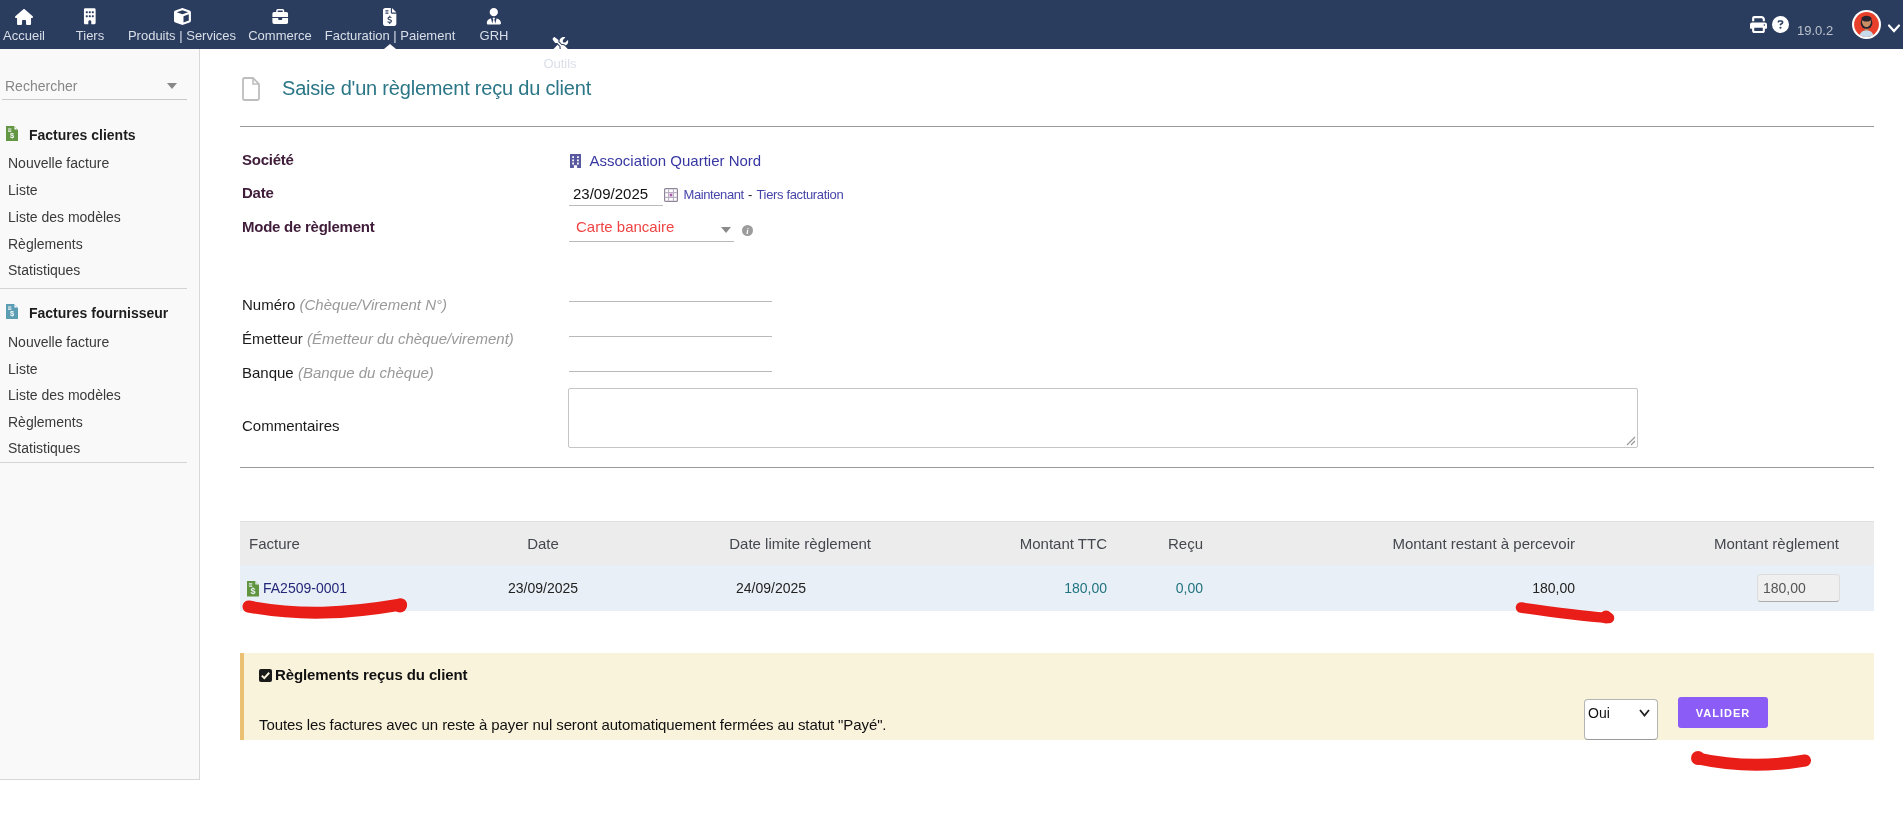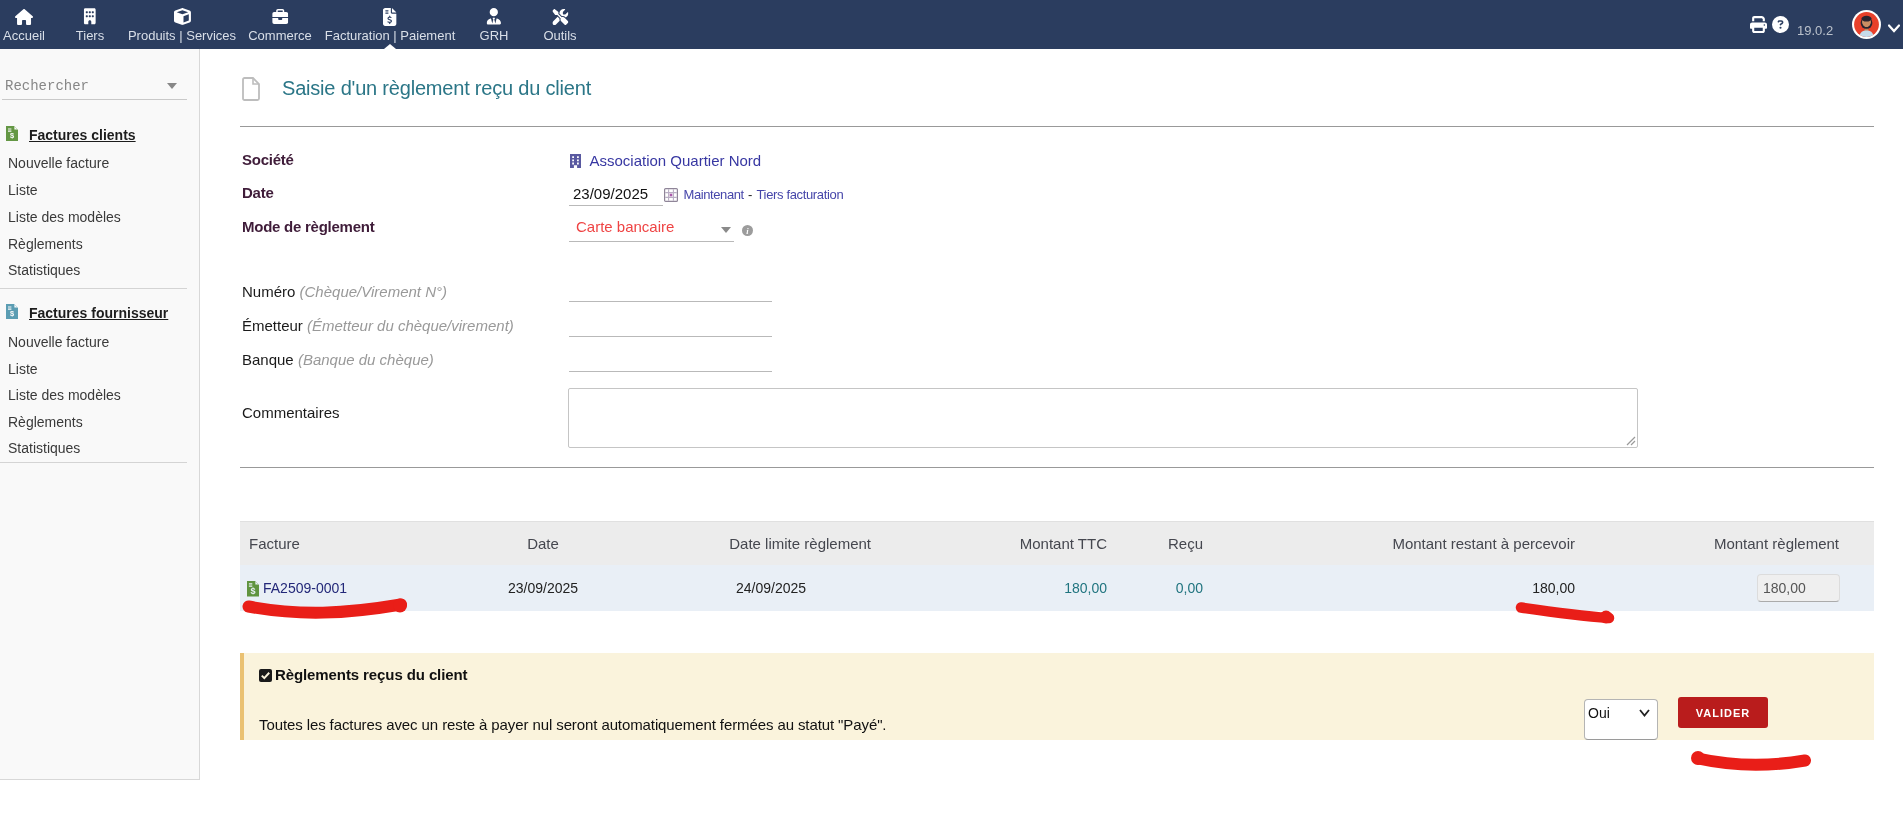--- a/index.html
+++ b/index.html
@@ -11,46 +11,46 @@
 
 #navbar { position:absolute; left:0; top:0; width:1903px; height:49px; background:#2b3d5f; }
 .navitem { position:absolute; top:0; height:49px; text-align:center; transform:translateX(-50%); color:#d9dfe8; font-size:13px; white-space:nowrap; }
 .navitem .nicon { display:block; margin:8px auto 3px; height:17px; }
 .navitem .nlabel { display:block; line-height:15px; }
 #navcaret { position:absolute; left:384px; top:44px; width:0; height:0; border-left:6px solid transparent; border-right:6px solid transparent; border-bottom:5px solid #ffffff; }
 .nrright { position:absolute; top:0; height:49px; }
 
 
 #sidebar { position:absolute; left:0; top:49px; width:200px; height:731px; background:#f9f9f9; border-right:1px solid #d8d8d8; border-bottom:1px solid #d8d8d8; }
-#search { position:absolute; left:2px; top:74px; width:185px; height:26px; border-bottom:1px solid #c9c9c9; color:#878787; font-size:14px;font-family:Liberation Mono, monospace; }
+#search { position:absolute; left:2px; top:74px; width:185px; height:26px; border-bottom:1px solid #c9c9c9; color:#878787; font-size:14px; }
 #search .stext { position:absolute; left:3px; top:4px; }
 #search .scaret { position:absolute; right:10px; top:9px; width:0; height:0; border-left:5px solid transparent; border-right:5px solid transparent; border-top:6px solid #888; }
 .menusec { position:absolute; left:0; width:200px; }
-.sectitle { font-size:14px; font-weight:bold; color:#1d1d1d; position:absolute; left:29px; top:0;text-decoration:underline; }
+.sectitle { font-size:14px; font-weight:bold; color:#1d1d1d; position:absolute; left:29px; top:0; }
 .secicon { position:absolute; left:6px; top:-1px; }
 .mitem { position:absolute; left:8px; font-size:14px; color:#3a3a3a; white-space:nowrap; }
 .sep { position:absolute; left:0; width:187px; border-top:1px solid #d4d4d4; }
 #title { position:absolute; left:282px; top:77px; font-size:20px; letter-spacing:-0.2px; color:#2b7687; }
 .hr { position:absolute; left:240px; width:1634px; border-top:1px solid #999; }
 .flabel { position:absolute; left:242px; font-size:15px; font-weight:bold; letter-spacing:-0.25px; color:#3f1c39; white-space:nowrap; }
-.flabel2 { position:absolute; left:242px; font-size:15px; color:#1a1a1a; white-space:nowrap; }
+.flabel2 { position:absolute; left:242px; font-size:15px; color:#1a1a1a; white-space:nowrap;margin-top:13px; }
 .fhint { font-weight:normal; font-style:italic; color:#999; }
 .ulinput { position:absolute; border-bottom:1px solid #b9b9b9; }
 .link { color:#4646aa; text-decoration:none; }
 
 
 #thead { position:absolute; left:240px; top:521px; width:1634px; height:44px; background:#ececec; border-top:1px solid #e0e0e0; }
 #trow { position:absolute; left:240px; top:565px; width:1634px; height:46px; background:#e9eff6; }
 .th { position:absolute; font-size:15px; color:#45474f; top:13px; white-space:nowrap; }
 .td { position:absolute; font-size:14px; color:#222; top:15px; white-space:nowrap; }
 
 
 #ybox { position:absolute; left:240px; top:653px; width:1634px; height:87px; background:#faf3dc; border-left:4px solid #eac172; }
 
-.vbtn { position:absolute; left:1678px; top:697px; width:90px; height:31px; background:#b91c1c; border:none; border-radius:3px; color:#fff; font-weight:bold; font-size:11px; letter-spacing:1px; font-family:"Liberation Sans", sans-serif; }
+.vbtn { position:absolute; left:1678px; top:697px; width:90px; height:31px; background:#8b5cf6; border:none; border-radius:3px; color:#fff; font-weight:bold; font-size:11px; letter-spacing:1px; font-family:"Liberation Sans", sans-serif; }
 </style>
 </head>
 <body>
 <div id="page">
 
   <div id="navbar"></div>
   <div class="navitem" style="left:24px;">
     <span class="nicon"><svg width="18" height="16" style="margin-top:1px;" viewBox="0 0 576 512">
           <path fill="#fff" d="M575.8 255.5c0 18-15 32.1-32 32.1h-32l.7 160.2c0 2.7-.2 5.4-.5 8.1V472c0 22.1-17.9 40-40 40H456c-1.1 0-2.2 0-3.3-.1c-1.4 .1-2.8 .1-4.2 .1H416 392c-22.1 0-40-17.9-40-40V448 384c0-17.7-14.3-32-32-32H256c-17.7 0-32 14.3-32 32v64 24c0 22.1-17.9 40-40 40H160 128.1c-1.5 0-3-.1-4.5-.2c-1.2 .1-2.4 .2-3.6 .2H104c-22.1 0-40-17.9-40-40V360c0-.9 0-1.9 .1-2.8V287.6H32c-18 0-32-14-32-32.1c0-9 3-17 10-24L266.4 8c7-7 15-8 22-8s15 2 21 7L564.8 231.5c8 7 12 15 11 24z"></path>
         </svg></span>
@@ -79,21 +79,21 @@
           <path fill="#fff" d="M64 0C28.7 0 0 28.7 0 64V448c0 35.3 28.7 64 64 64H320c35.3 0 64-28.7 64-64V160H256c-17.7 0-32-14.3-32-32V0H64zM256 0V128H384L256 0zM64 80c0-8.8 7.2-16 16-16h64c8.8 0 16 7.2 16 16s-7.2 16-16 16H80c-8.8 0-16-7.2-16-16zm0 64c0-8.8 7.2-16 16-16h64c8.8 0 16 7.2 16 16s-7.2 16-16 16H80c-8.8 0-16-7.2-16-16zm128 72c8.8 0 16 7.2 16 16v17.3c8.5 1.2 16.7 3.1 24.1 5.1c8.5 2.3 13.6 11 11.3 19.6s-11 13.6-19.6 11.3c-11.1-3-22-5.2-32.1-5.3c-8.4-.1-17.4 1.8-23.6 5.5c-5.7 3.4-8.1 7.3-8.1 12.8c0 3.7 1.3 6.5 7.3 10.1c6.9 4.1 16.6 7.1 29.2 10.9l.5 .1 0 0 0 0c11.3 3.4 25.3 7.6 36.3 14.6c12.1 7.6 22.4 19.7 22.7 38.2c.3 19.3-9.6 33.3-22.9 41.6c-7.7 4.8-16.4 7.6-25.1 9.1V440c0 8.8-7.2 16-16 16s-16-7.2-16-16V422.2c-11.2-2.1-21.7-5.7-30.9-8.9l0 0 0 0c-2.1-.7-4.2-1.4-6.2-2.1c-8.4-2.8-12.9-11.9-10.1-20.2s11.9-12.9 20.2-10.1c2.5 .8 4.8 1.6 7.1 2.4l0 0 0 0 0 0c13.6 4.6 24.6 8.4 36.3 8.7c9.1 .3 17.9-1.7 23.7-5.3c5.1-3.2 7.9-7.3 7.8-14c-.1-4.6-1.8-7.8-7.7-11.6c-6.8-4.3-16.5-7.4-29-11.2l-1.6-.5 0 0c-11-3.3-24.3-7.3-34.8-13.7c-12-7.2-22.6-18.9-22.7-37.3c-.1-19.4 10.8-32.8 23.8-40.5c7.5-4.4 15.8-7.2 24.1-8.7V232c0-8.8 7.2-16 16-16z"></path>
         </svg></span>
     <span class="nlabel">Facturation | Paiement</span>
   </div>
   <div class="navitem" style="left:494px;">
     <span class="nicon"><svg width="14.5" height="16.5" viewBox="0 0 448 512">
           <path fill="#fff" d="M224 0a128 128 0 1 1 0 256A128 128 0 1 1 224 0zM209.1 359.2l-18.6-31c-6.4-10.7 1.3-24.2 13.7-24.2H224h19.7c12.4 0 20.1 13.6 13.7 24.2l-18.6 31 33.4 123.9 36-146.9c2-8.1 9.8-13.4 17.9-11.3c70.3 17.6 121.9 81.2 121.9 157V464c0 26.5-21.5 48-48 48H48c-26.5 0-48-21.5-48-48V482c0-75.8 51.6-139.4 121.9-157c8.1-2 15.9 3.3 17.9 11.3l36 146.9 33.4-123.9z"></path>
         </svg></span>
     <span class="nlabel">GRH</span>
   </div>
-  <div class="navitem" style="left:560px;">
+  <div class="navitem" style="left:560px;margin-top:28px;">
     <span class="nicon"><svg width="16" height="16" style="margin-top:1px;" viewBox="0 0 512 512">
           <path fill="#fff" d="M78.6 5C69.1-2.4 55.6-1.5 47 7L7 47c-8.5 8.5-9.4 22-2.1 31.6l80 104c4.5 5.9 11.6 9.4 19 9.4h54.1l109 109c-14.7 29-10 65.4 14.3 89.6l112 112c12.5 12.5 32.8 12.5 45.3 0l64-64c12.5-12.5 12.5-32.8 0-45.3l-112-112c-24.2-24.2-60.6-29-89.6-14.3l-109-109V104c0-7.5-3.5-14.5-9.4-19L78.6 5zM19.9 396.1C7.2 408.8 0 426.1 0 444.1C0 481.6 30.4 512 67.9 512c18 0 35.3-7.2 48-19.9L233.7 374.3c-7.8-20.9-9-43.6-3.6-65.1l-61.7-61.7L19.9 396.1zM512 144c0-10.5-1.1-20.7-3.2-30.5c-2.4-11.2-16.1-14.1-24.2-6l-63.9 63.9c-3 3-7.1 4.7-11.3 4.7H352c-8.8 0-16-7.2-16-16V102.6c0-4.2 1.7-8.3 4.7-11.3l63.9-63.9c8.1-8.1 5.2-21.8-6-24.2C388.7 1.1 378.5 0 368 0C288.5 0 224 64.5 224 144l0 .8 85.3 85.3c36-9.1 75.8 .5 104 28.7l15.7 15.7C459.7 249.5 512 202.7 512 144z"></path>
         </svg></span>
     <span class="nlabel">Outils</span>
   </div>
   <div id="navcaret"></div>
 
   <div class="nrright" style="left:1750px; top:16px;">
     <svg width="17" height="17" viewBox="0 0 512 512">
         <path fill="#fff" d="M128 0C92.7 0 64 28.7 64 64v96h64V64H354.7L384 93.3V160h64V93.3c0-17-6.7-33.3-18.7-45.3L400 18.7C388 6.7 371.7 0 354.7 0H128zM384 352v32 64H128V384 368 352H384zm64 32h32c17.7 0 32-14.3 32-32V256c0-35.3-28.7-64-64-64H64c-35.3 0-64 28.7-64 64v96c0 17.7 14.3 32 32 32H64v64c0 35.3 28.7 64 64 64H384c35.3 0 64-28.7 64-64V384zm-16-88a24 24 0 1 1 0-48 24 24 0 1 1 0 48z"></path>

